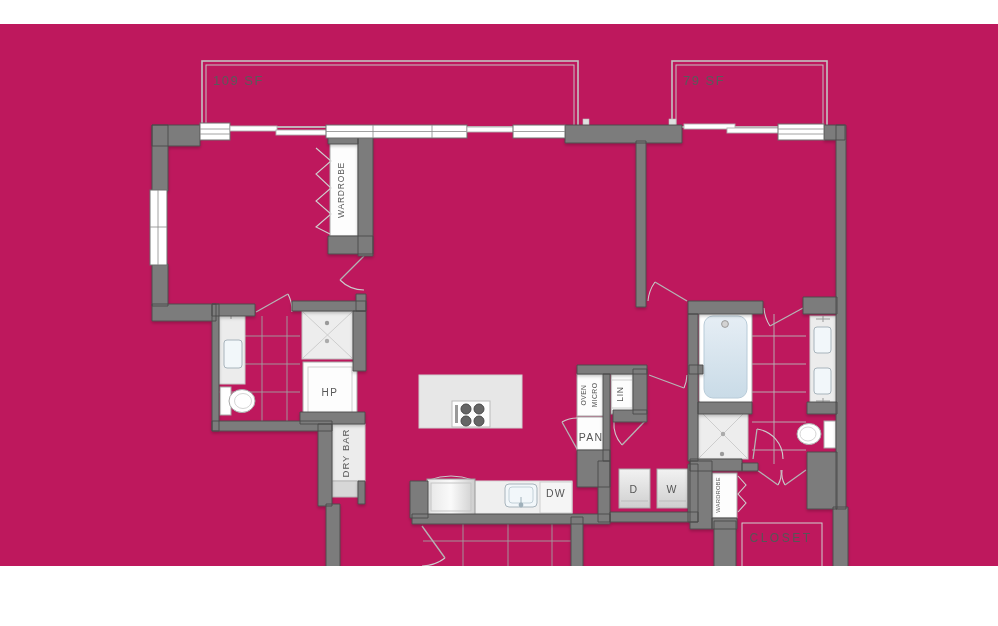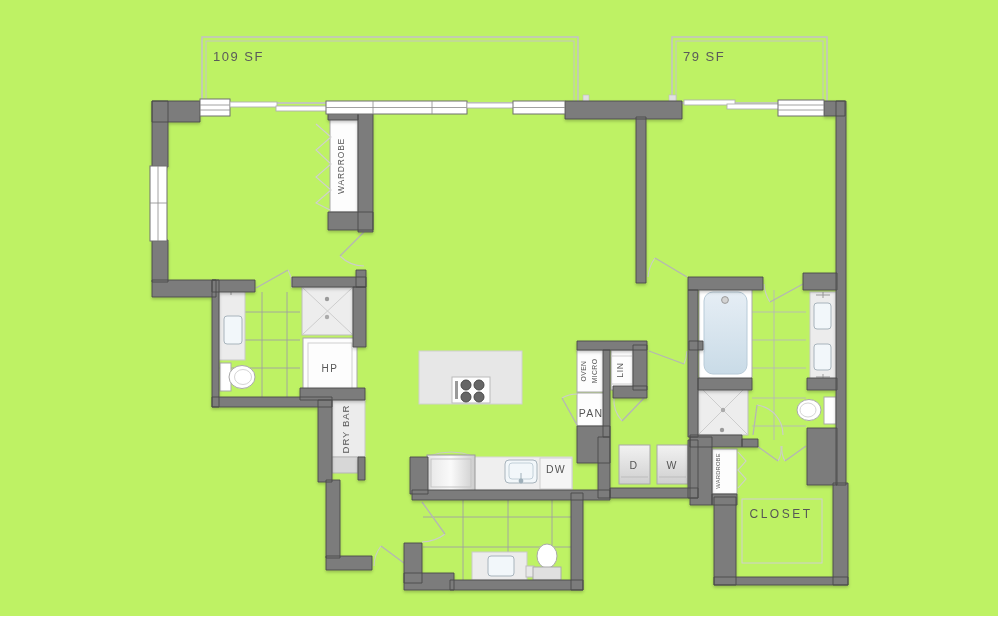--- a/index.html
+++ b/index.html
@@ -2,21 +2,21 @@
 <html style="--wall: #7c7c7c; --wall_outline: #4a4a4a; --fixture_light: #ececec; --tub_fill: #d9e5ee; --label_text: #565656; --door_arc: #cccccc; --balcony_outline: #c3c3c3;"><head>
 <meta charset="utf-8">
 <style>
   :root{
     --wall:#7c7c7c; --wall_outline:#4a4a4a; --fixture_light:#ececec;
     --fixture_outline:#bdbdbd; --tub_fill:#d9e5ee; --label_text:#565656;
     --door_arc:#cccccc; --door_leaf:#b5b5b5; --balcony_outline:#c3c3c3;
     --tile:#a0a0a0; --tile_light:#b8b8b8; --box_outline:#a8a8a8;
   }
   html,body{margin:0;padding:0;background:#fff;}
-  .stage{position:relative;width:998px;height:616px;background:#bef264;overflow:hidden;}
+  .stage{position:relative;width:998px;height:542px;background:#be185d;overflow:hidden;margin-top:24px;}
   svg{position:absolute;left:0;top:0;}
   text{font-family:"Liberation Sans",sans-serif;fill:var(--label_text);}
   .wall{fill:var(--wall);stroke:var(--wall_outline);stroke-width:.9;}
   .win{fill:#fff;stroke:#6f6f6f;stroke-width:1;}
   .winline{stroke:#8a8a8a;stroke-width:.8;}
   .slider{fill:#fff;stroke:#b0b0b0;stroke-width:.9;}
   .balc{fill:none;stroke:var(--balcony_outline);}
   .tile{stroke:var(--tile);stroke-width:.9;}
   .tileL{stroke:var(--tile_light);stroke-width:.9;}
   .fixbox{fill:#fdfdfd;stroke:var(--box_outline);stroke-width:1;}

